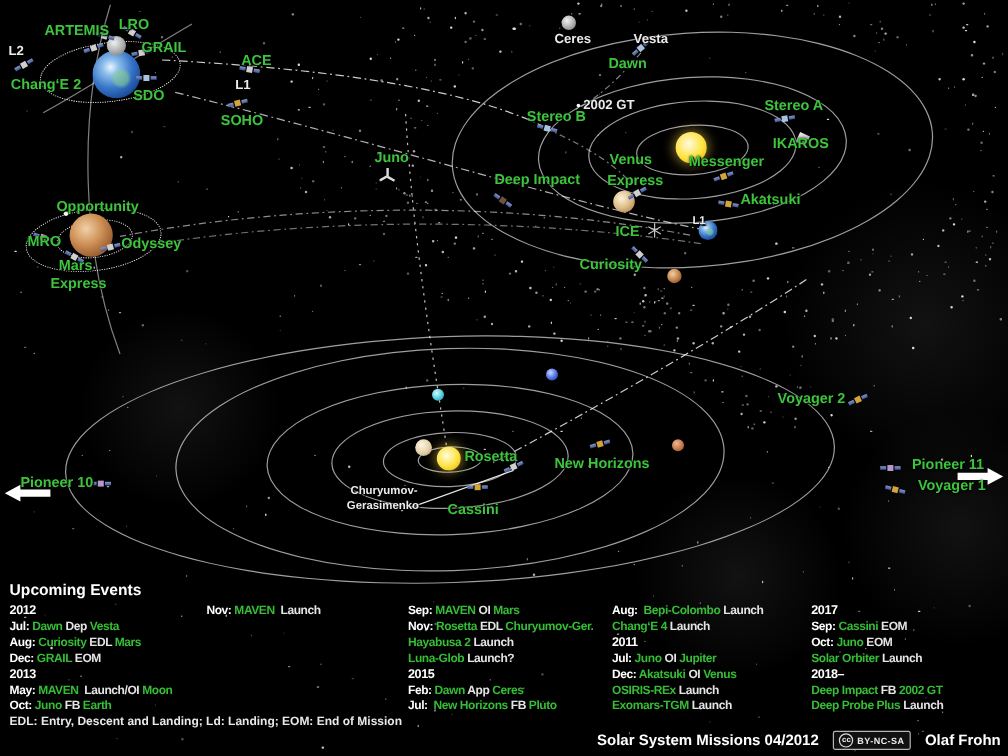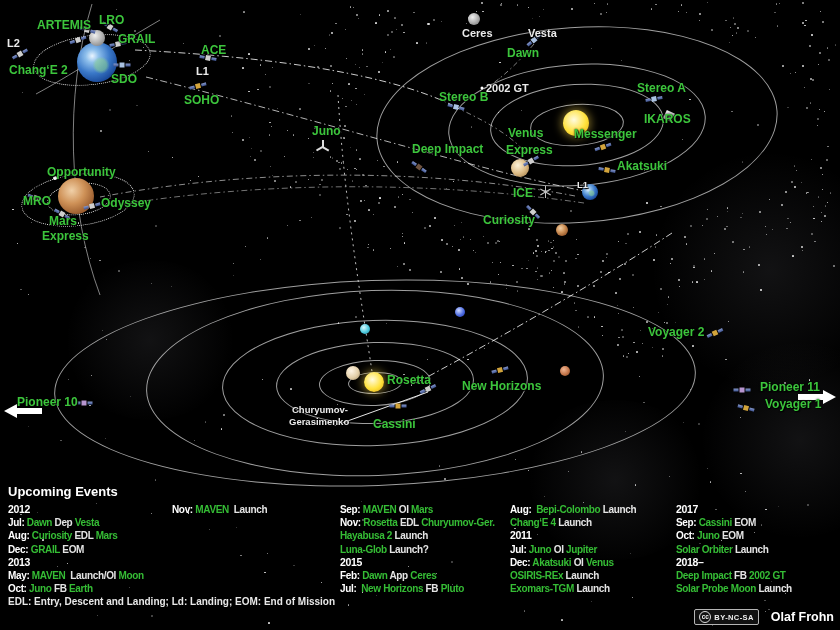--- a/index.html
+++ b/index.html
@@ -906,28 +906,29 @@
         <div class="evline"><span class="g">OSIRIS-REx </span><span class="w">Launch</span></div>
         <div class="evline"><span class="g">Exomars-TGM </span><span class="w">Launch</span></div>
       </div>
       <div class="evcol" style="left: 676px;">
         <div class="evline"><span class="y">2017</span></div>
         <div class="evline"><span class="m">Sep: </span><span class="g">Cassini </span><span class="w">EOM</span></div>
         <div class="evline"><span class="m">Oct: </span><span class="g">Juno </span><span class="w">EOM</span></div>
         <div class="evline"><span class="g">Solar Orbiter </span><span class="w">Launch</span></div>
         <div class="evline"><span class="y">2018–</span></div>
         <div class="evline"><span class="g">Deep Impact </span><span class="w">FB </span><span class="g">2002 GT</span></div>
-        <div class="evline"><span class="g">Solar Probe Moon </span><span class="w">Launch</span></div>
+        <div class="evline"><span class="g">Deep Probe Plus </span><span class="w">Launch</span></div>
       </div>
     </div>
 
   <div id="legend">
     <div>EDL: Entry, Descent and Landing; Ld: Landing; EOM: End of Mission</div>
   </div>
 
   <div id="credit">
+    <span class="t">Solar System Missions 04/2012</span>
     <span class="ccbadge">
       <i class="cc-circle">cc</i>
       <span class="lic">BY-NC-SA</span>
     </span>
     <span class="t">Olaf Frohn</span>
   </div>
 </div>
 
 </body></html>

